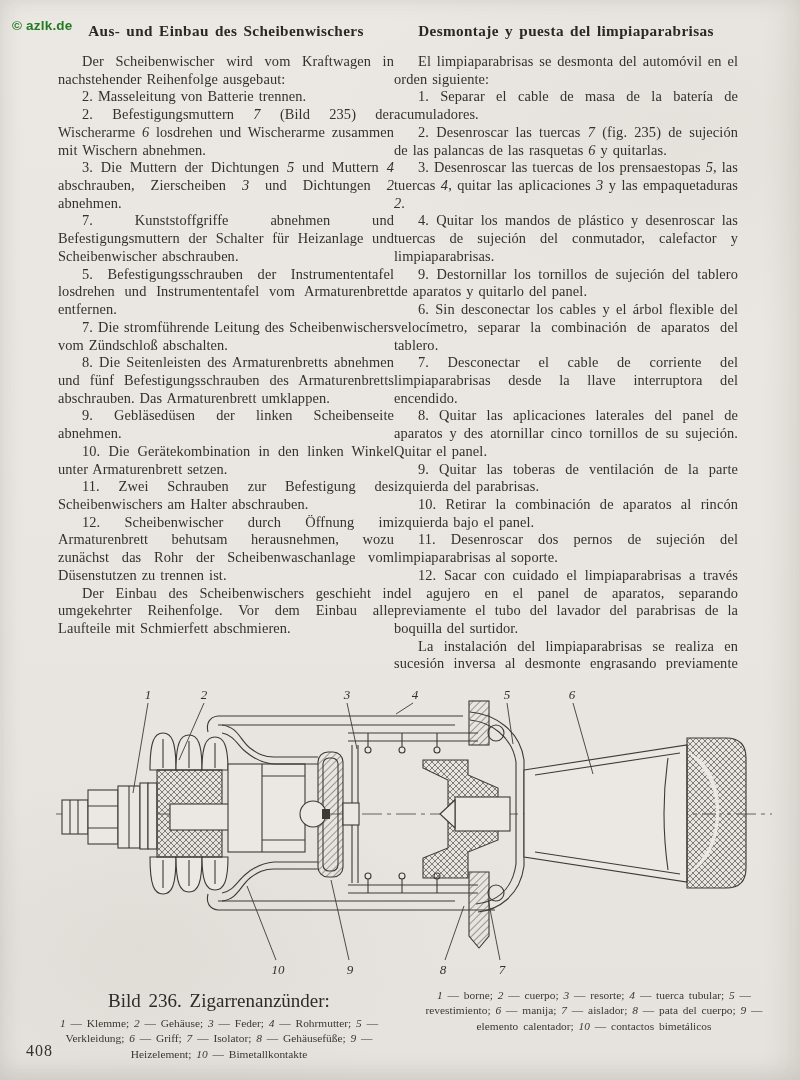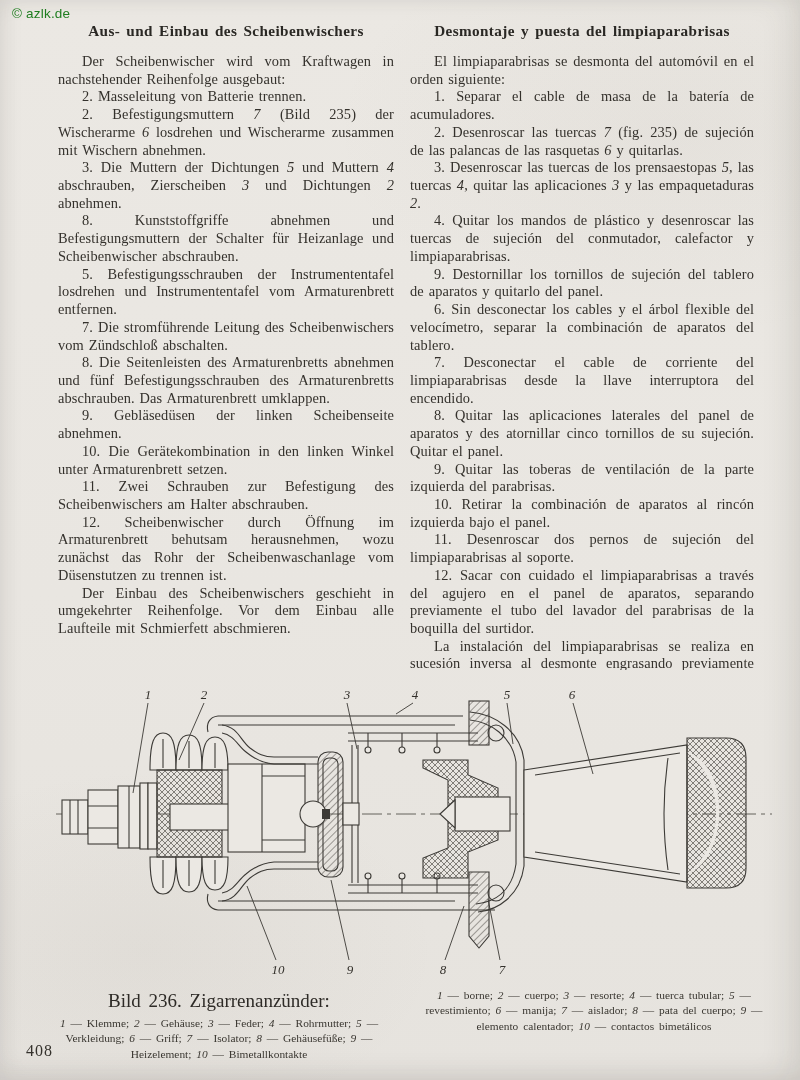--- a/index.html
+++ b/index.html
@@ -16,27 +16,27 @@
     color:#34312c;
     overflow:hidden;
   }
   .page::before{
     content:"";position:absolute;inset:0;pointer-events:none;
     background:
       radial-gradient(420px 260px at 18% 88%, rgba(120,110,95,.06), transparent 70%),
       radial-gradient(500px 300px at 85% 12%, rgba(120,110,95,.05), transparent 70%);
   }
   .watermark{
-    position:absolute;left:12px;top:6px;
+    position:absolute;left:12px;top:18px;
     font-family:"Liberation Sans","DejaVu Sans",sans-serif;
-    font-size:13.5px;font-weight:400;color:#1e7d1f;letter-spacing:.2px;
+    font-size:13.5px;font-weight:700;color:#1e7d1f;letter-spacing:.2px;
   }
   .columns{
     position:absolute;left:58px;top:20px;width:696px;height:650px;
-    display:flex;gap:16px;overflow:hidden;
+    display:flex;overflow:hidden;
   }
   .col{width:336px;}
   .col-right{width:344px;}
   .col-heading{
     margin:2px 0 13px 0;text-align:center;
     font-size:15.2px;font-weight:700;color:#2a2824;
     letter-spacing:.4px;word-spacing:2px;
   }
   .para{
     margin:0;text-indent:24px;text-align:justify;
@@ -65,21 +65,21 @@
   <div class="watermark">© azlk.de</div>
 
   <div class="columns">
     <div class="col">
       <h2 class="col-heading">Aus- und Einbau des Scheibenwischers</h2>
       <div>
           <p class="para">Der Scheibenwischer wird vom Kraftwagen in nachstehender Reihenfolge ausgebaut:</p>
           <p class="para">2. Masseleitung von Batterie trennen.</p>
           <p class="para">2. Befestigungsmuttern <i>7</i> (Bild 235) der Wischerarme <i>6</i> losdrehen und Wischerarme zusammen mit Wischern abnehmen.</p>
           <p class="para">3. Die Muttern der Dichtungen <i>5</i> und Muttern <i>4</i> abschrauben, Zierscheiben <i>3</i> und Dichtungen <i>2</i> abnehmen.</p>
-          <p class="para">8. Kunststoffgriffe abnehmen und Befestigungsmuttern der Schalter für Heizanlage und Scheibenwischer abschrauben.</p>
+          <p class="para">7. Kunststoffgriffe abnehmen und Befestigungsmuttern der Schalter für Heizanlage und Scheibenwischer abschrauben.</p>
           <p class="para">5. Befestigungsschrauben der Instrumententafel losdrehen und Instrumententafel vom Armaturenbrett entfernen.</p>
           <p class="para">7. Die stromführende Leitung des Scheibenwischers vom Zündschloß abschalten.</p>
           <p class="para">8. Die Seitenleisten des Armaturenbretts abnehmen und fünf Befestigungsschrauben des Armaturenbretts abschrauben. Das Armaturenbrett umklappen.</p>
           <p class="para">9. Gebläsedüsen der linken Scheibenseite abnehmen.</p>
           <p class="para">10. Die Gerätekombination in den linken Winkel unter Armaturenbrett setzen.</p>
           <p class="para">11. Zwei Schrauben zur Befestigung des Scheibenwischers am Halter abschrauben.</p>
           <p class="para">12. Scheibenwischer durch Öffnung im Armaturenbrett behutsam herausnehmen, wozu zunächst das Rohr der Scheibenwaschanlage vom Düsenstutzen zu trennen ist.</p>
           <p class="para">Der Einbau des Scheibenwischers geschieht in umgekehrter Reihenfolge. Vor dem Einbau alle Laufteile mit Schmierfett abschmieren.</p>
         </div>
     </div>

